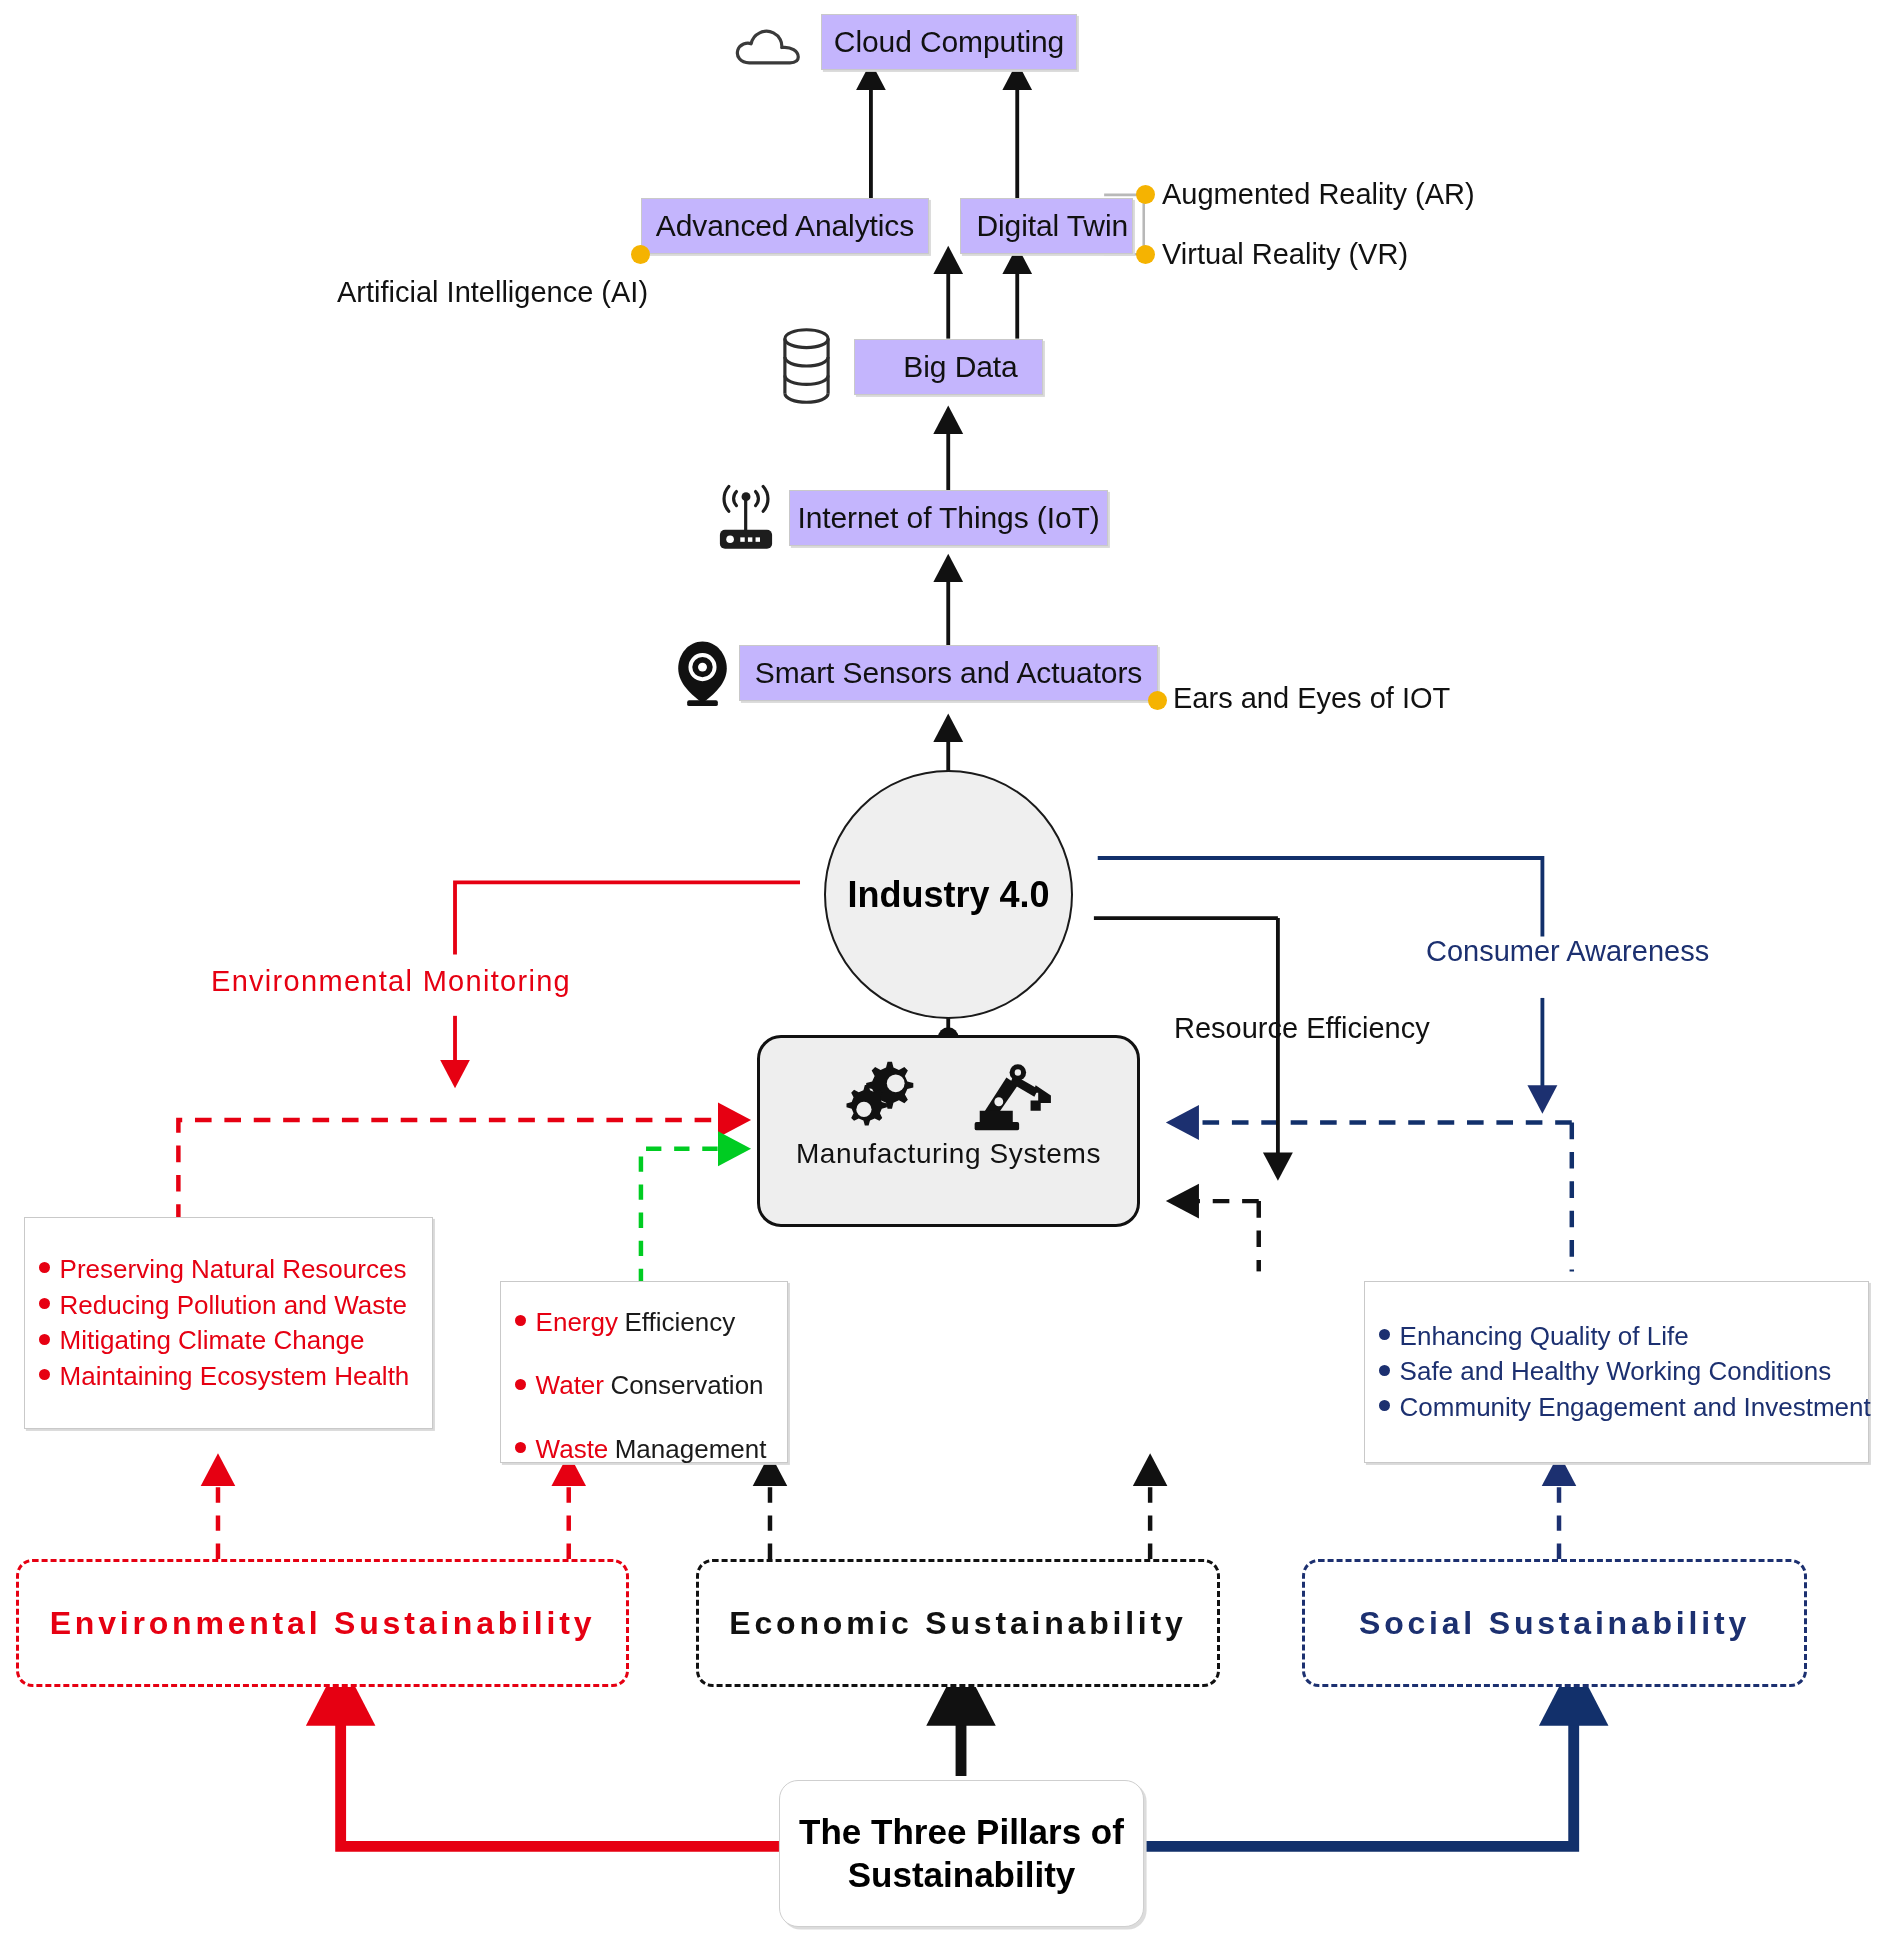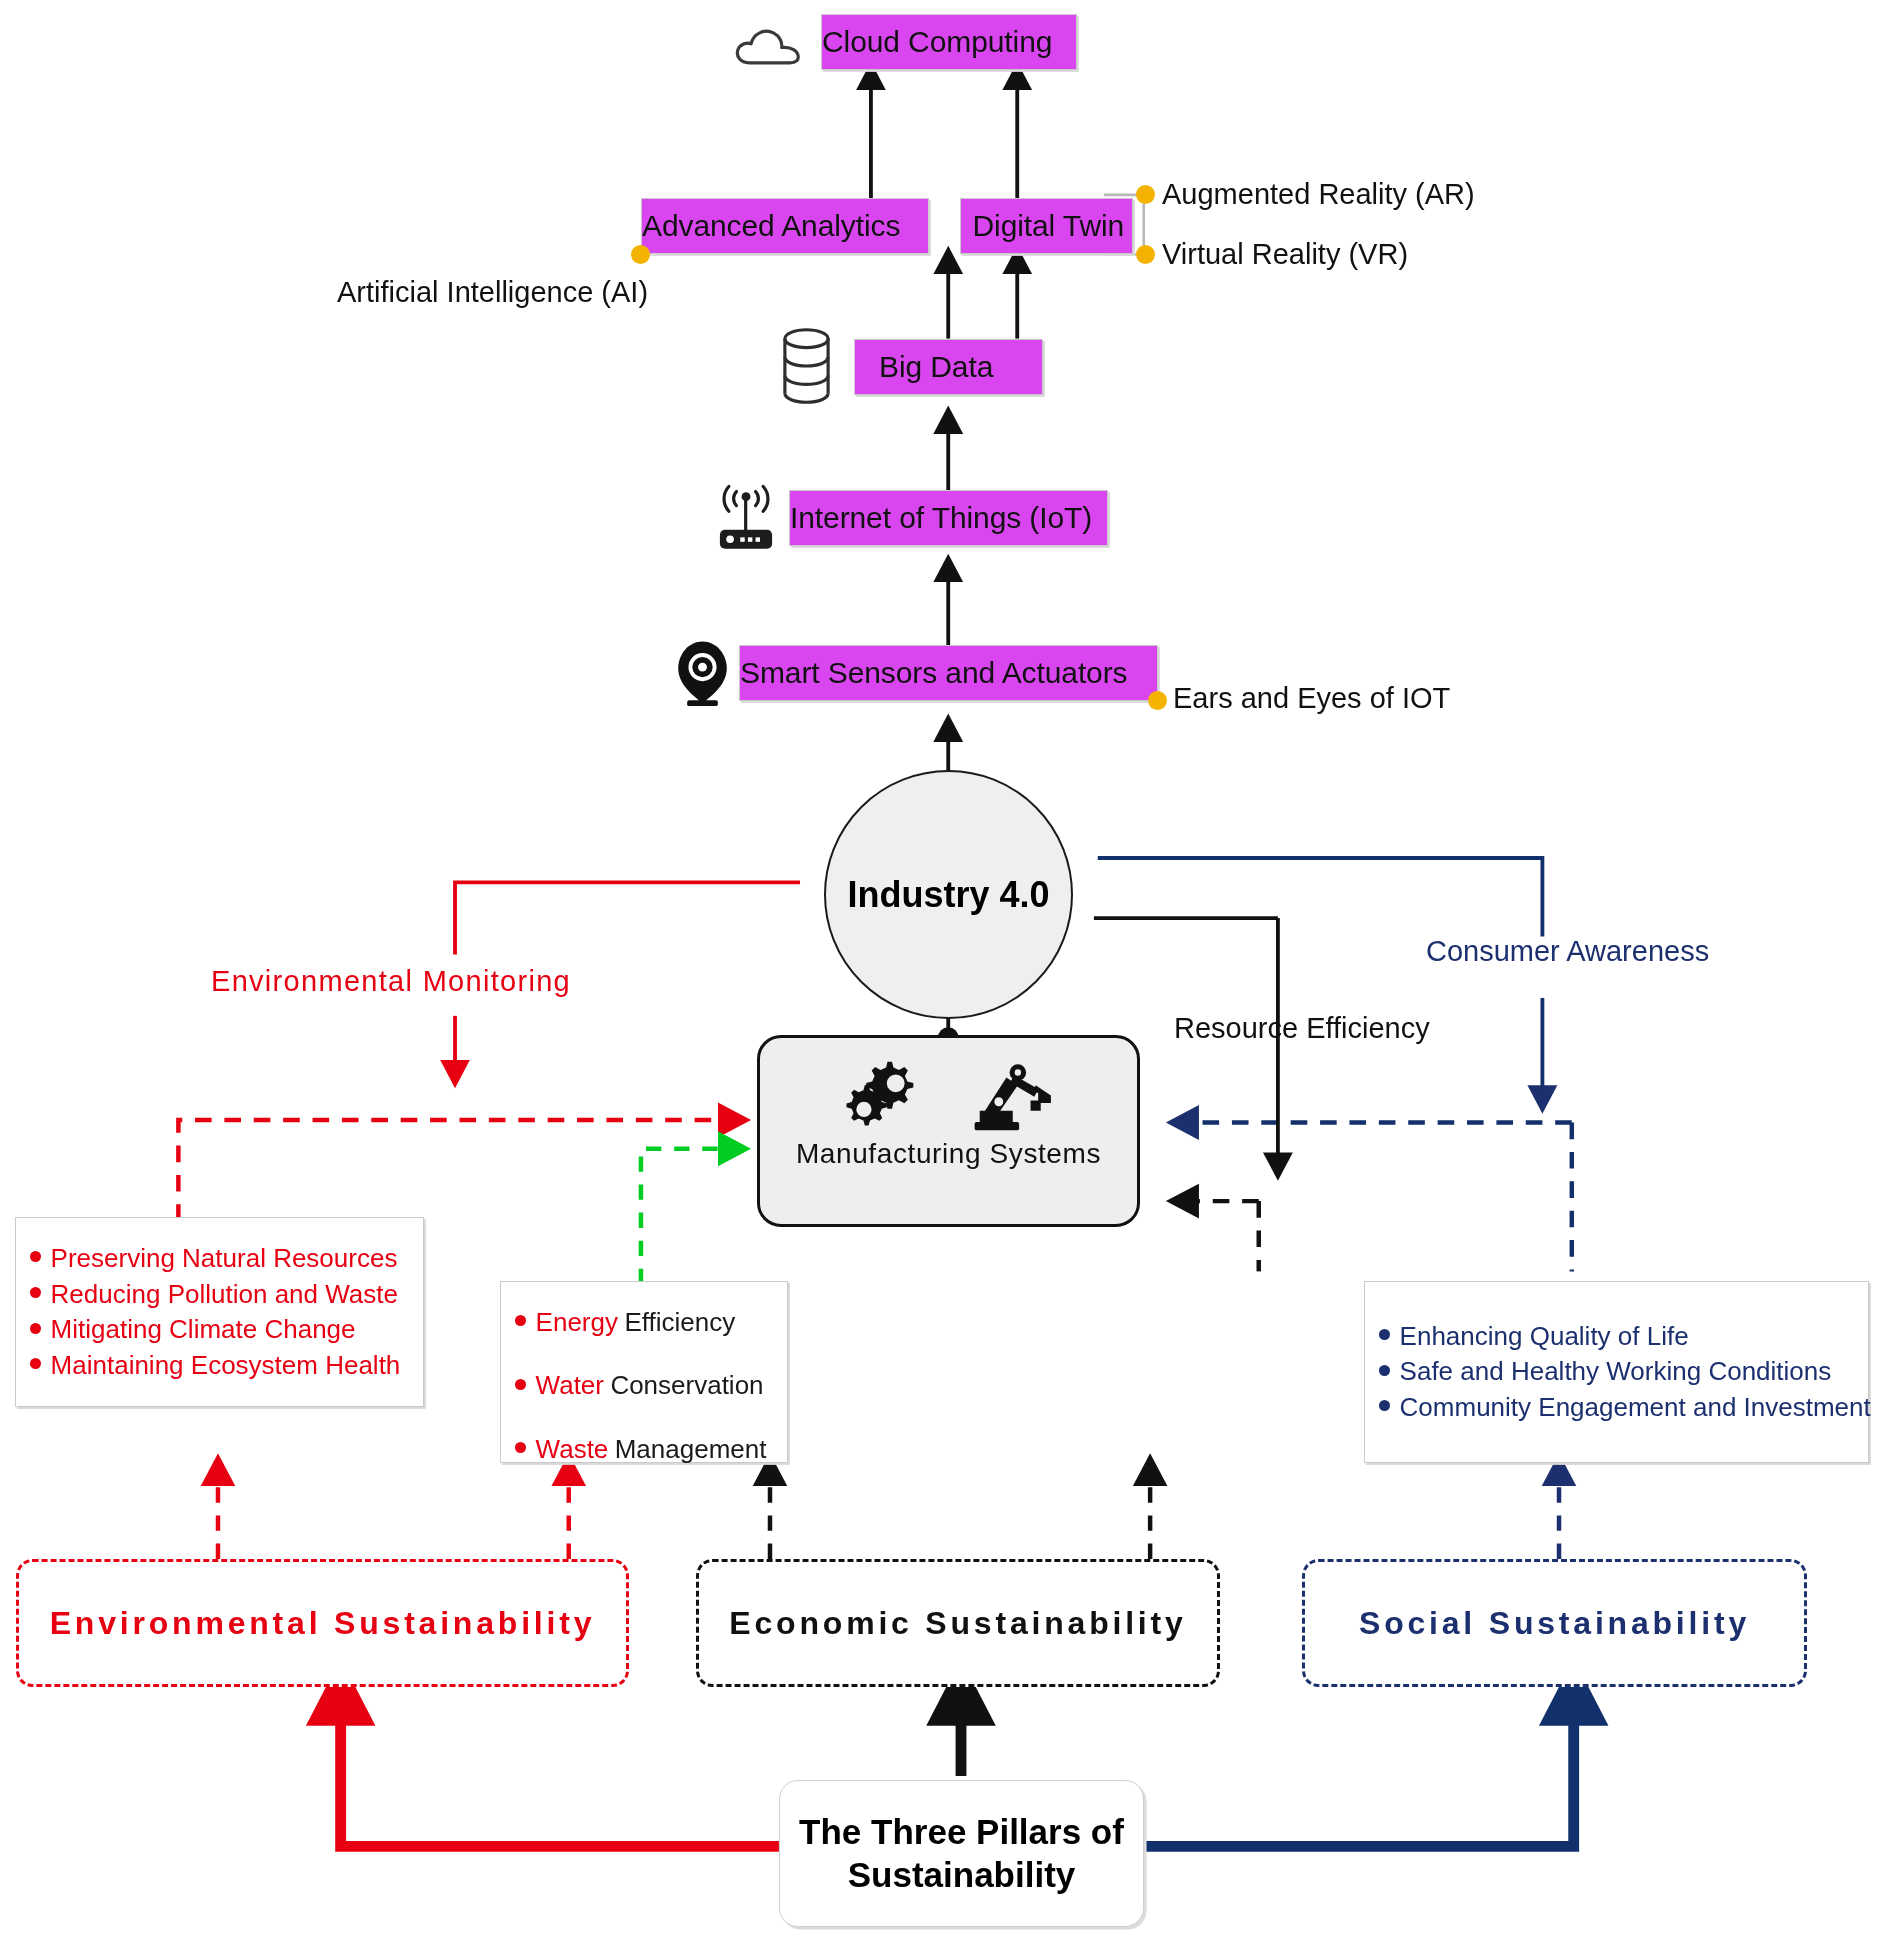--- a/index.html
+++ b/index.html
@@ -9,24 +9,24 @@
     font-family: "Liberation Sans", sans-serif;
     width: 1892px; height: 1955px;
     position: relative; overflow: hidden;
   }
   #stage { position:absolute; left:0; top:0; width:1892px; height:1955px; }
   svg.layer { position:absolute; left:0; top:0; width:1892px; height:1955px; pointer-events:none; }
 
   
   .node {
     position:absolute;
-    background:#d946ef;
+    background:#c4b5fd;
     border:1.3px solid #c9c9c9;
     box-shadow: 1.9px 1.9px 0 0 #d9d9d9;
-    display:flex; align-items:center; 
+    display:flex; align-items:center; justify-content:center;
     text-align:center;
     color:#111111;
     font-weight:400;
     z-index:5;
   }
   .node .nlabel { line-height:1.05; white-space:nowrap; }
 
   .tech { font-size:30px; letter-spacing:-0.1px; }
 
   
@@ -370,21 +370,21 @@
         </g>
       </svg>
     </div>
     <div class="mlabel">Manufacturing  Systems</div>
   </div>
 
   <div class="caption red wide" style="left:211px; top:965px;">Environmental  Monitoring</div>
   <div class="caption" style="left:1174px; top:1012px;">Resource Efficiency</div>
   <div class="caption blue" style="left:1426px; top:935px;">Consumer Awareness</div>
 
-  <div class="listbox red-list" style="left:15px; top:1217px; width:409px; height:190px;">
+  <div class="listbox red-list" style="left:24px; top:1217px; width:409px; height:212px;">
     <ul>
       <li>
           <span class="dot"></span>
           <span class="w1">Preserving Natural Resources</span>
         </li>
       <li>
           <span class="dot"></span>
           <span class="w1">Reducing Pollution and Waste</span>
         </li>
       <li>

